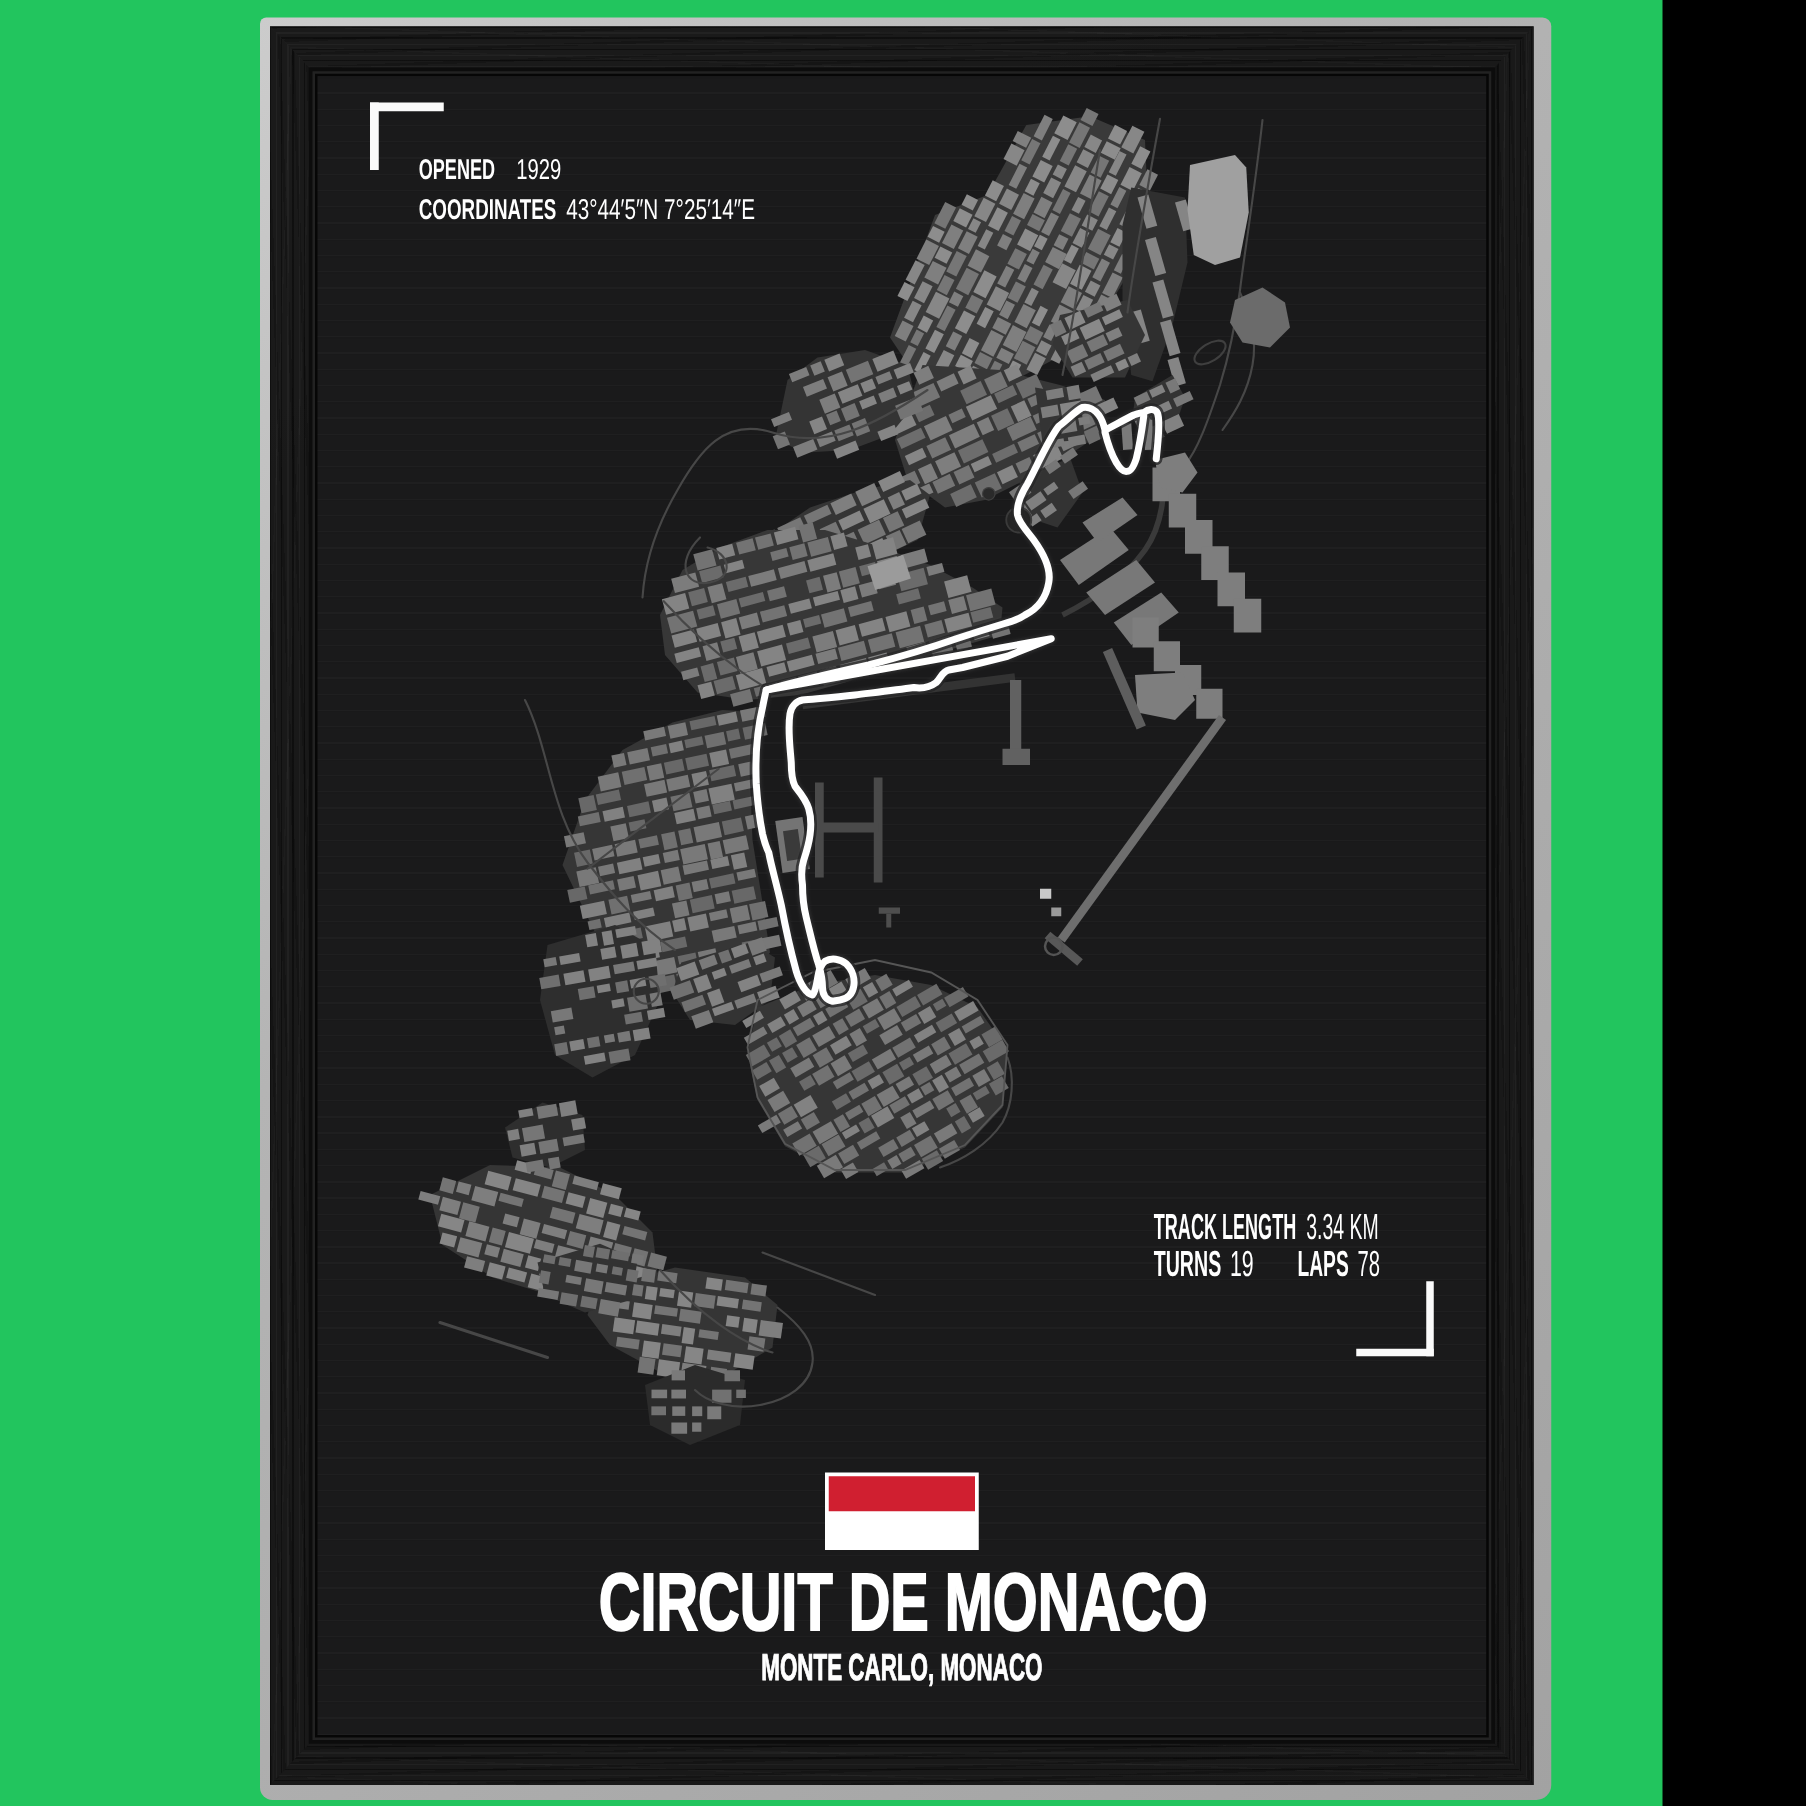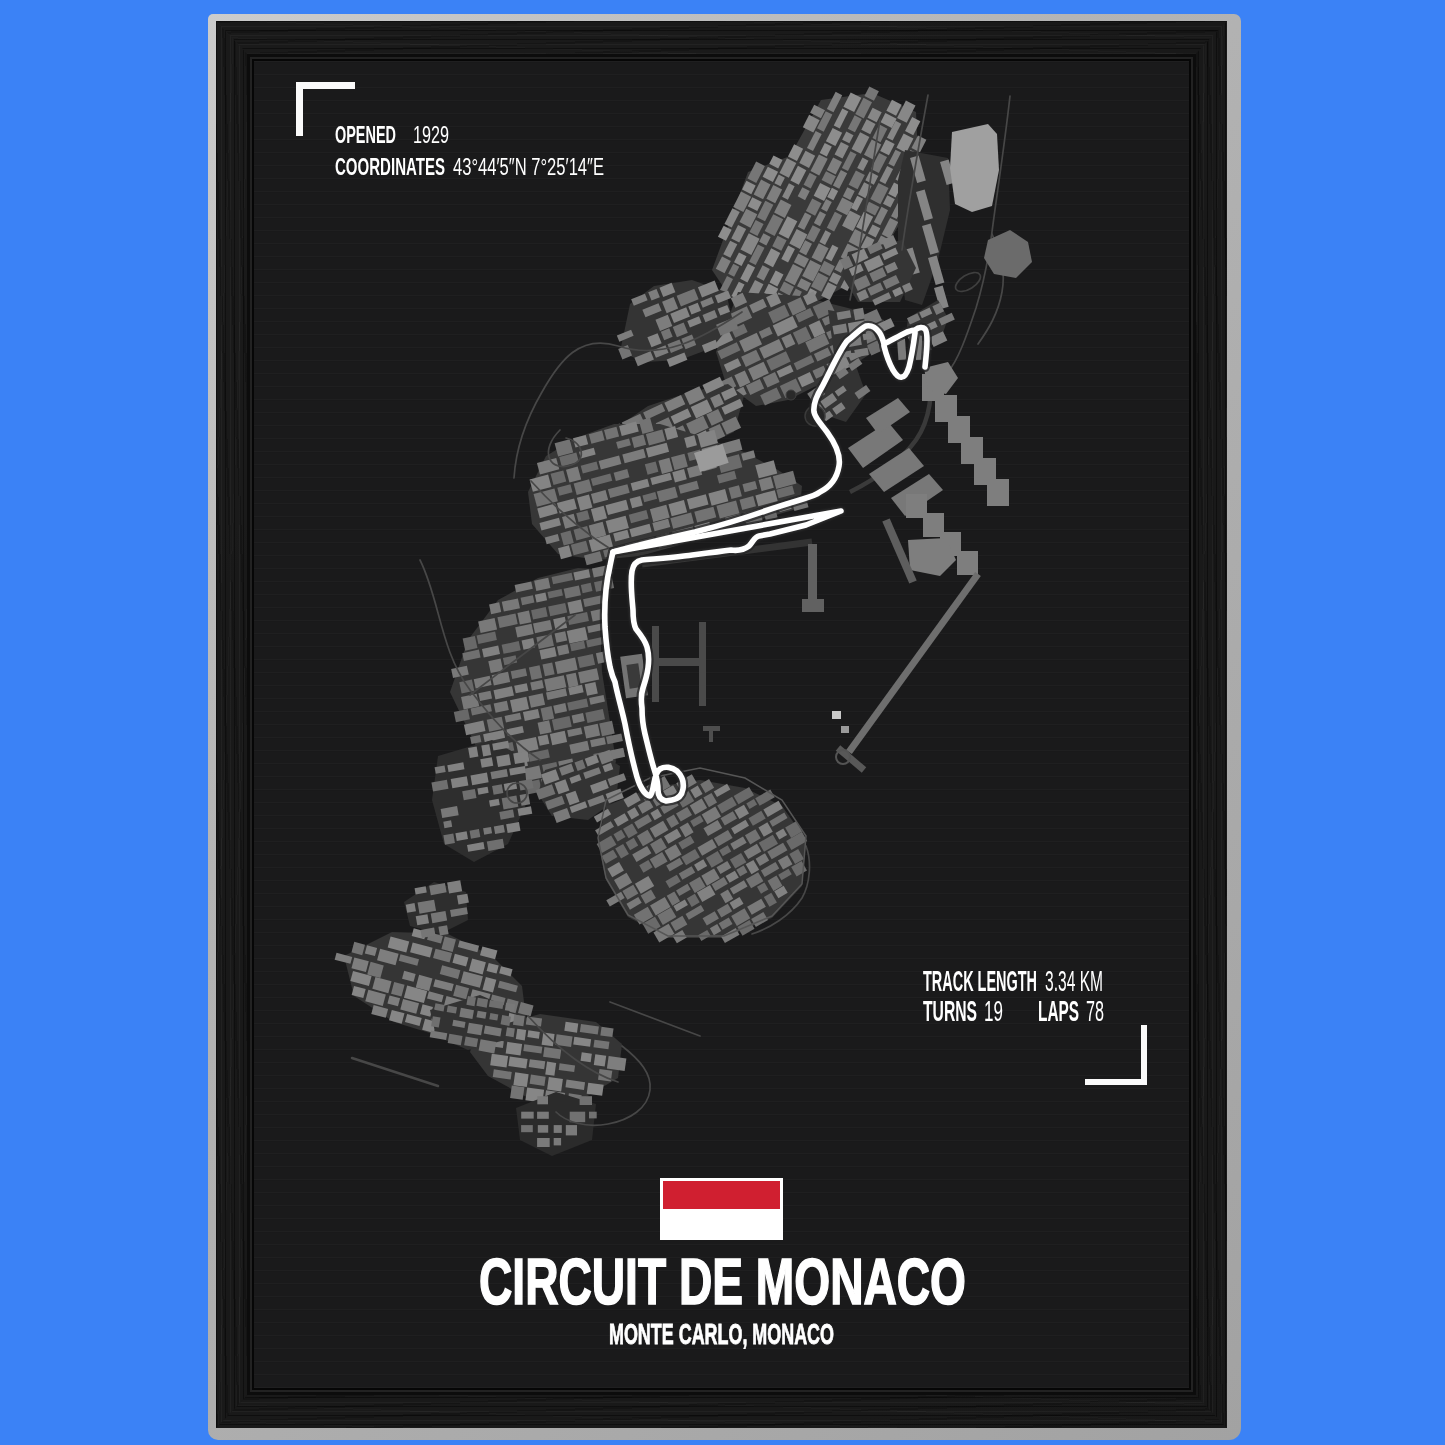--- a/index.html
+++ b/index.html
@@ -1,16 +1,16 @@
 <!DOCTYPE html>
 <html><head>
 <meta charset="utf-8">
 <style>
 html,body{margin:0;padding:0;background:#000;width:1445px;height:1445px;overflow:hidden}
-#canvas{position:relative;width:1445px;height:1445px;background:#3b82f6;font-family:"Liberation Sans",sans-serif}
+#canvas{position:relative;width:1330px;height:1445px;background:#22c55e;font-family:"Liberation Sans",sans-serif}
 #edge{position:absolute;left:208px;top:14px;width:1033px;height:1426px;background:linear-gradient(135deg,#cccccc 0%,#b4b4b4 35%,#a2a2a2 100%);border-radius:5px 7px 12px 10px}
 #wood{position:absolute;left:216px;top:21px;width:1011px;height:1407px;background:linear-gradient(155deg,#242424 0%,#191919 30%,#161616 70%,#131313 100%);overflow:hidden}
 .grain{position:absolute;opacity:.9}
 .gv{background:
  repeating-linear-gradient(90deg,rgba(0,0,0,.45) 0 1px,transparent 1px 5px,rgba(255,255,255,.04) 5px 6px,transparent 6px 9px),
  repeating-linear-gradient(88deg,rgba(0,0,0,.22) 0 2px,transparent 2px 11px),
  repeating-linear-gradient(92deg,rgba(255,255,255,.025) 0 1px,transparent 1px 17px),
  #1a1a1a}
 .gh{background:
  repeating-linear-gradient(180deg,rgba(0,0,0,.45) 0 1px,transparent 1px 5px,rgba(255,255,255,.04) 5px 6px,transparent 6px 9px),

